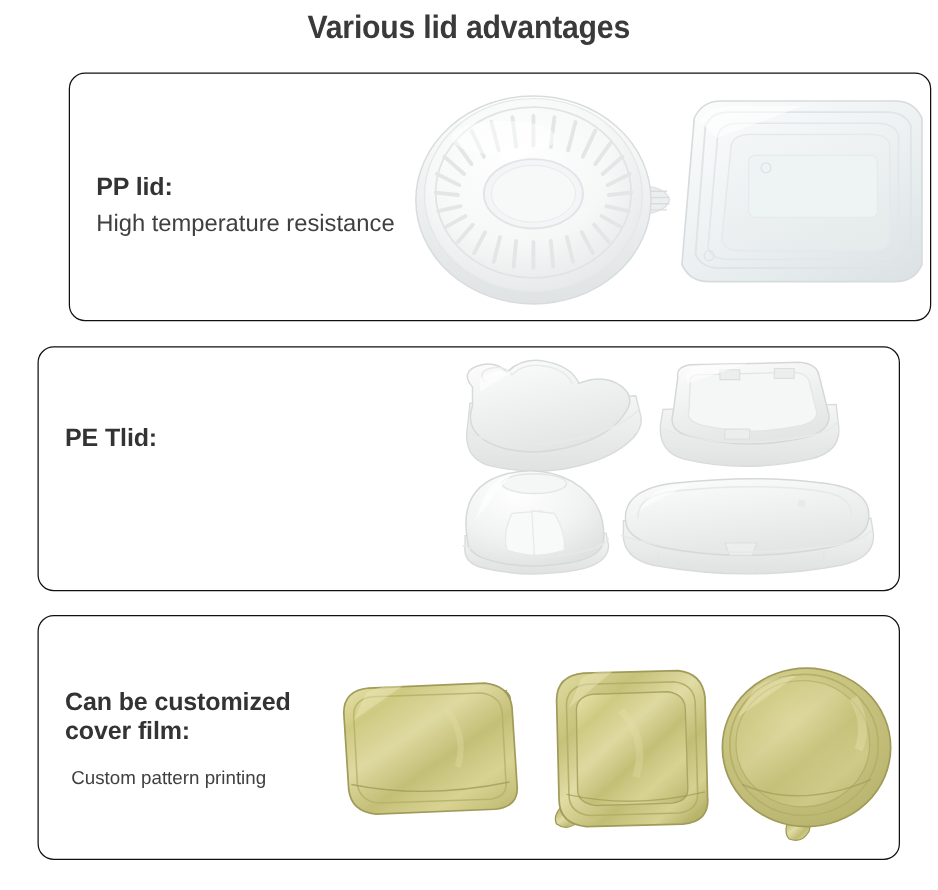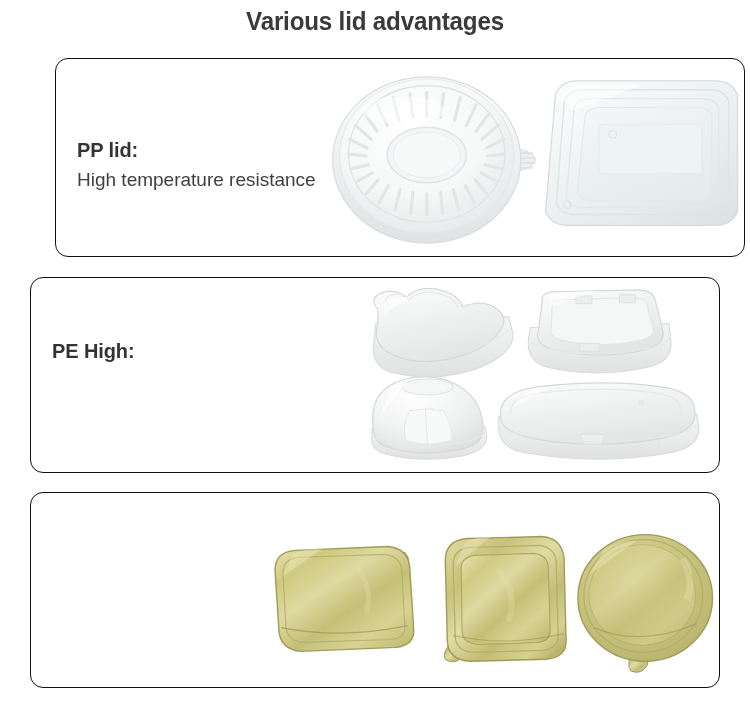--- a/index.html
+++ b/index.html
@@ -169,21 +169,21 @@
       <circle cx="86" cy="68" r="4" fill="none" stroke="#dde3e5" stroke-width="1"></circle>
       <circle cx="40" cy="139" r="4" fill="none" stroke="#dde3e5" stroke-width="1"></circle>
       <path d="M32,30 q8,-12 24,-12 h60 l-70,26 z" fill="#ffffff" opacity="0.55"></path>
     </g>
   </svg>
 </div>
 
 <div class="panel" id="panel-pe">
 
   <div class="panel-text" id="pe-text">
-    <div class="panel-heading">PE High:</div>
+    <div class="panel-heading">PE Tlid:</div>
   </div>
 
   <svg class="media" viewBox="0 0 690 196">
     <defs>
       <linearGradient id="peClear" x1="0" y1="0" x2="0.4" y2="1">
         <stop offset="0%" stop-color="#fdfdfd"></stop>
         <stop offset="50%" stop-color="#f0f1f1"></stop>
         <stop offset="100%" stop-color="#e4e6e6"></stop>
       </linearGradient>
       <linearGradient id="peBase" x1="0" y1="0" x2="0" y2="1">
@@ -237,20 +237,23 @@
         <path d="M36,62 v8 M52,66 v8 M70,68 v8 M90,70 v8 M112,70 v8 M132,68 v8 M152,65 v8 M170,60 v8"></path>
       </g>
       <path d="M22,26 q10,-18 40,-20 l-54,28 z" fill="#ffffff" opacity="0.55"></path>
     </g>
   </svg>
 </div>
 
 <div class="panel" id="panel-film">
 
   <div class="panel-text" id="film-text">
+    <div class="panel-heading">Can be customized
+cover film:</div>
+    <div class="panel-desc">Custom pattern printing</div>
   </div>
 
   <svg class="media" viewBox="0 0 690 196">
     <defs>
       <linearGradient id="goldA" x1="0.05" y1="0" x2="0.95" y2="1">
         <stop offset="0%" stop-color="#e6e2a8"></stop>
         <stop offset="18%" stop-color="#cfca82"></stop>
         <stop offset="38%" stop-color="#ded9a0"></stop>
         <stop offset="58%" stop-color="#c4bf77"></stop>
         <stop offset="78%" stop-color="#d8d392"></stop>

